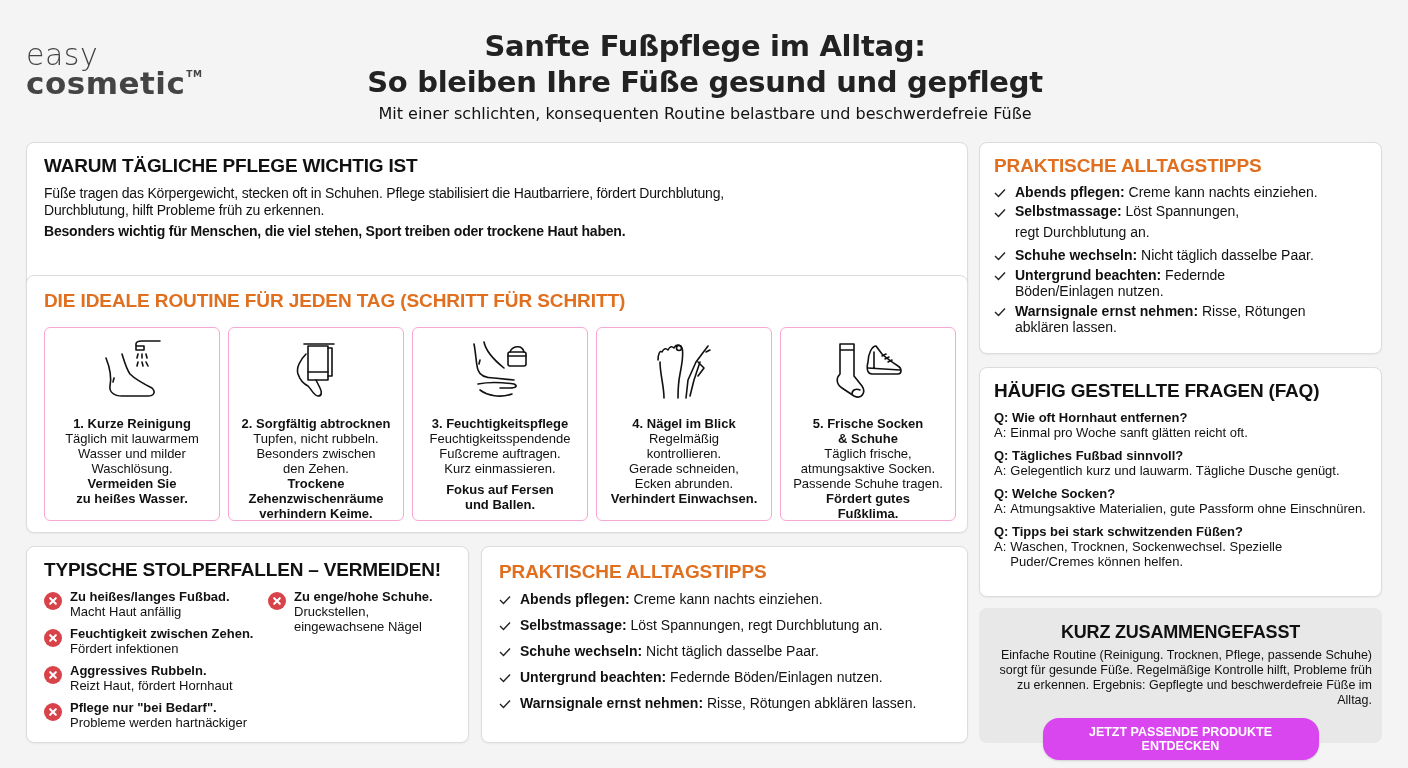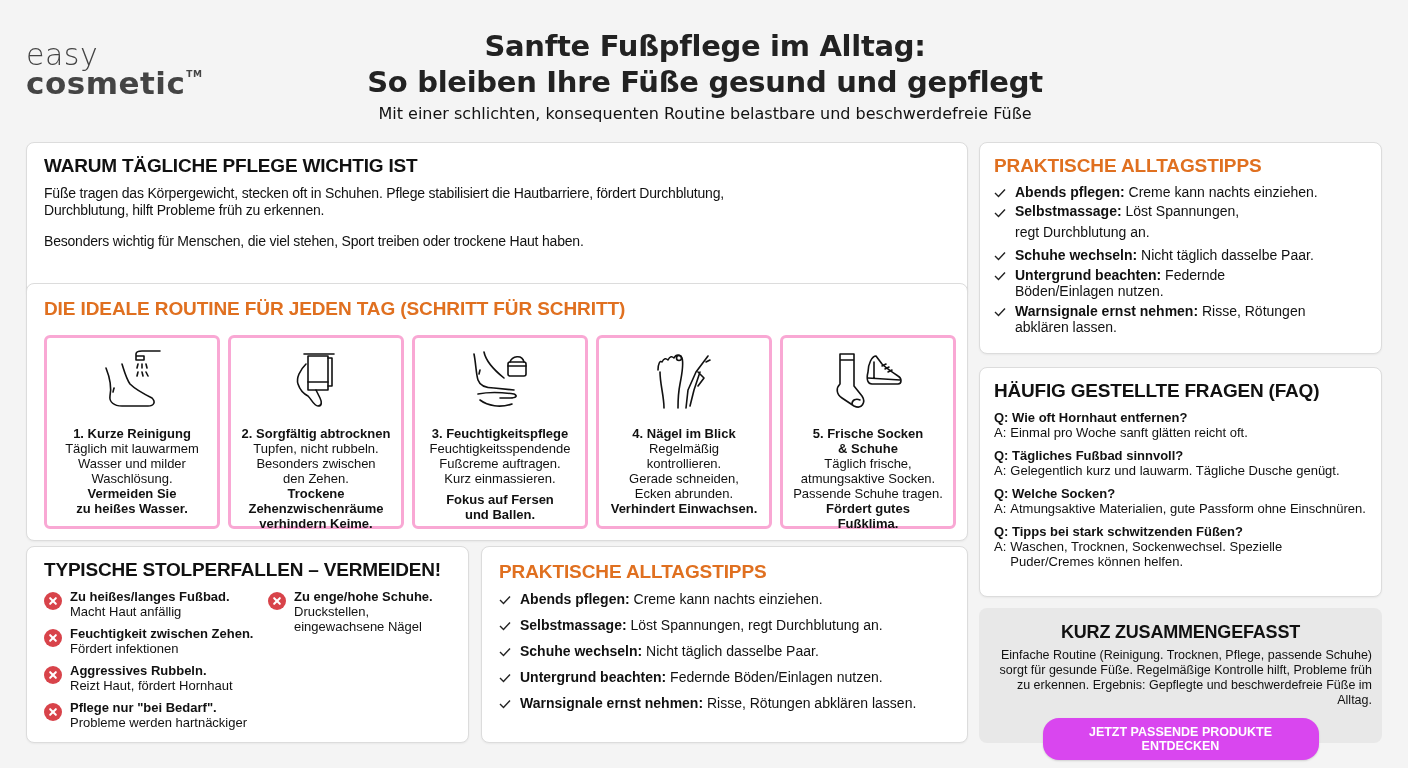--- a/index.html
+++ b/index.html
@@ -40,27 +40,27 @@
     font-weight: 700; font-size: 19px; color: #111; letter-spacing: -0.2px;
   }
   .h-orange {
     font-family: "Liberation Sans", sans-serif;
     font-weight: 700; font-size: 19px; color: #e07020; letter-spacing: -0.1px;
   }
 
   
   #why { left: 26px; top: 142px; width: 942px; height: 156px; padding: 12px 17px; }
   #why p { font-family: "Liberation Sans", sans-serif; font-size: 14px; line-height: 17px; margin-top: 8px; letter-spacing: -0.2px; }
-  #why p.strong { font-weight: 400; margin-top: 14px; }
-
-  
-  #routine { left: 26px; top: 283px; width: 942px; height: 258px; padding: 14px 17px; }
+  #why p.strong { font-weight: 700; margin-top: 4px; }
+
+  
+  #routine { left: 26px; top: 275px; width: 942px; height: 258px; padding: 14px 17px; }
   .steps { position: absolute; left: 17px; top: 51px; display: flex; gap: 8px; }
   .step {
-    width: 176px; height: 194px; border: 3px solid #f9a8d4; border-radius: 6px;
+    width: 176px; height: 194px; border: 1px solid #f9a8d4; border-radius: 6px;
     background: #fff; text-align: center; padding-top: 12px;
   }
   .step svg { width: 72px; height: 62px; display: block; margin: 0 auto; }
   .step .title { font-family: "Liberation Sans", sans-serif; font-weight: 700; font-size: 13px; line-height: 15px; margin-top: 14px; padding: 0 6px; }
   .step .desc { font-family: "Liberation Sans", sans-serif; font-size: 13px; line-height: 15px; padding: 0 6px; white-space: pre-line; text-align: center; }
   .step .bold { font-family: "Liberation Sans", sans-serif; font-weight: 700; font-size: 13px; line-height: 15px; padding: 0 6px; white-space: pre-line; }
   .step .bold.gap { margin-top: 6px; }
 
   
   #pitfalls { left: 26px; top: 546px; width: 443px; height: 197px; padding: 12px 17px; }

